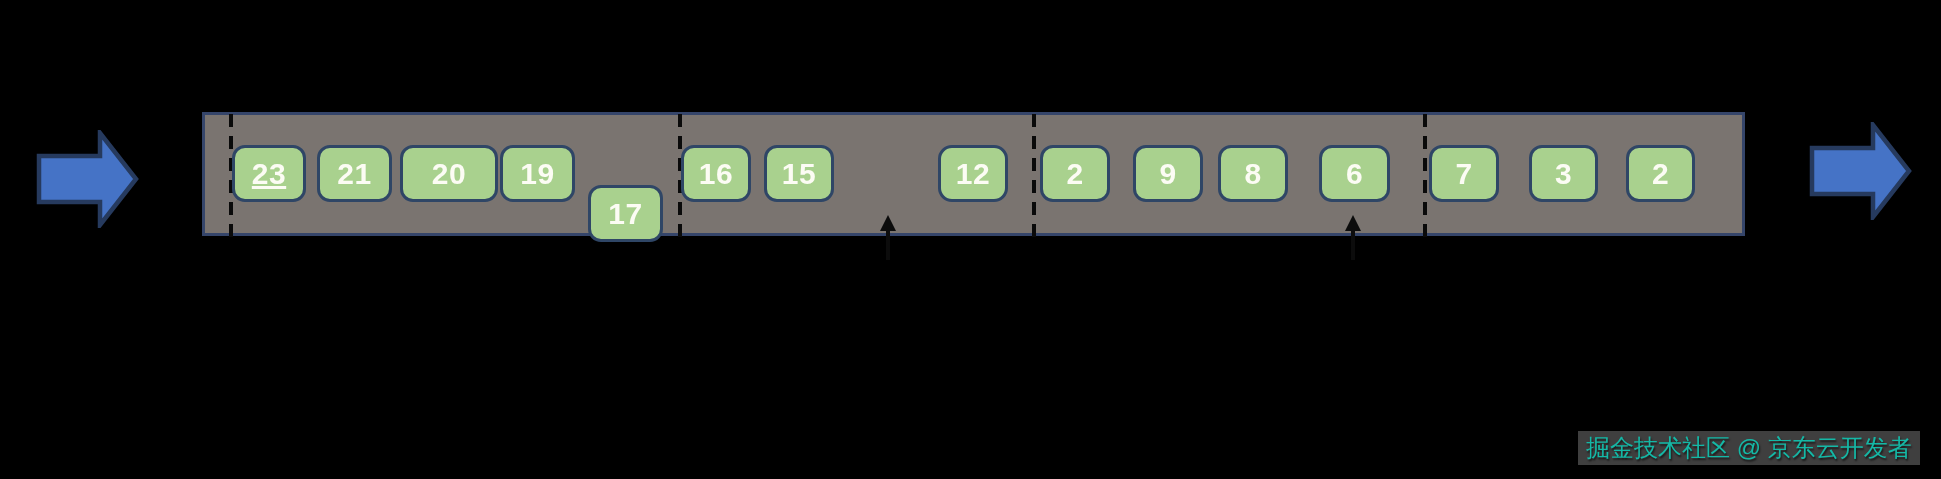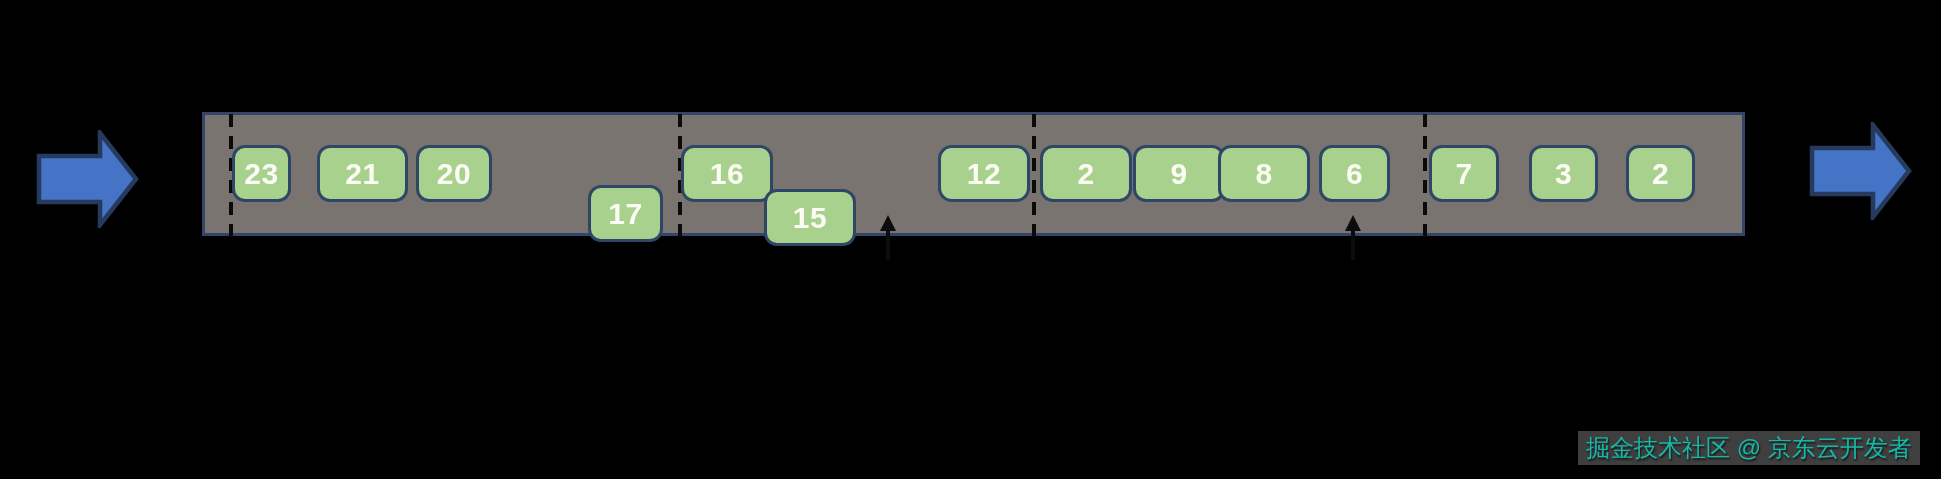--- a/index.html
+++ b/index.html
@@ -14,27 +14,27 @@
   
   .band{position:absolute;left:202px;top:112px;width:1543px;height:124px;
         background:#7a7470;border:3px solid #35456a;box-sizing:border-box;}
 
   
   .divider{position:absolute;top:114px;height:126px;width:4px;
            background:repeating-linear-gradient(180deg,#0a0a0a 0,#0a0a0a 13px,rgba(0,0,0,0) 13px,rgba(0,0,0,0) 22px);}
   .d0{left:229px;} .d1{left:678px;} .d2{left:1032px;} .d3{left:1423px;}
 
   
-  .cell{position:absolute;top:145px;width:92px;height:57px;box-sizing:border-box;
+  .cell{position:absolute;top:145px;width:70px;height:57px;box-sizing:border-box;
         background:#a9d18e;border:3px solid #2f4666;border-radius:13px;
         display:flex;align-items:center;justify-content:center;
         color:#fcfcf4;font-size:30px;font-weight:600;letter-spacing:.5px;}
-  .b0{left:232px;width:59px;} .b1{left:317px;width:91px;} .b2{left:416px;width:76px;}
+  .b0{left:232px;width:74px;text-decoration:underline;} .b1{left:317px;width:75px;} .b2{left:400px;width:98px;}
   .b3{left:500px;width:75px;} .b4{left:588px;width:75px;margin-top:40px;}
-  .b5{left:681px;} .b6{left:764px;margin-top:44px;} .b7{left:851px;} .b8{left:938px;border-radius:14px;}
+  .b5{left:681px;} .b6{left:764px;} .b7{left:851px;} .b8{left:938px;border-radius:14px;}
   .b9{left:1040px;} .b10{left:1133px;} .b11{left:1218px;} .b12{left:1319px;width:71px;}
   .b13{left:1429px;width:70px;} .b14{left:1529px;width:69px;} .b15{left:1626px;width:69px;}
 
   
   .pointer{position:absolute;top:214px;width:20px;height:46px;}
   .p10{left:878px;} .p6{left:1343px;}
 
   
   .watermark{position:absolute;left:1578px;top:431px;height:34px;line-height:34px;
              padding:0 8px;background:rgba(125,125,125,.5);color:#14b8a6;
@@ -52,20 +52,21 @@
   <div class="band"></div>
 
   <div class="divider d0"></div>
   <div class="divider d1"></div>
   <div class="divider d2"></div>
   <div class="divider d3"></div>
 
   <div class="cell b0">23</div>
   <div class="cell b1">21</div>
   <div class="cell b2">20</div>
+  <div class="cell b3">19</div>
   <div class="cell b4">17</div>
   <div class="cell b5">16</div>
   <div class="cell b6">15</div>
   <div class="cell b8">12</div>
   <div class="cell b9">2</div>
   <div class="cell b10">9</div>
   <div class="cell b11">8</div>
   <div class="cell b12">6</div>
   <div class="cell b13">7</div>
   <div class="cell b14">3</div>

